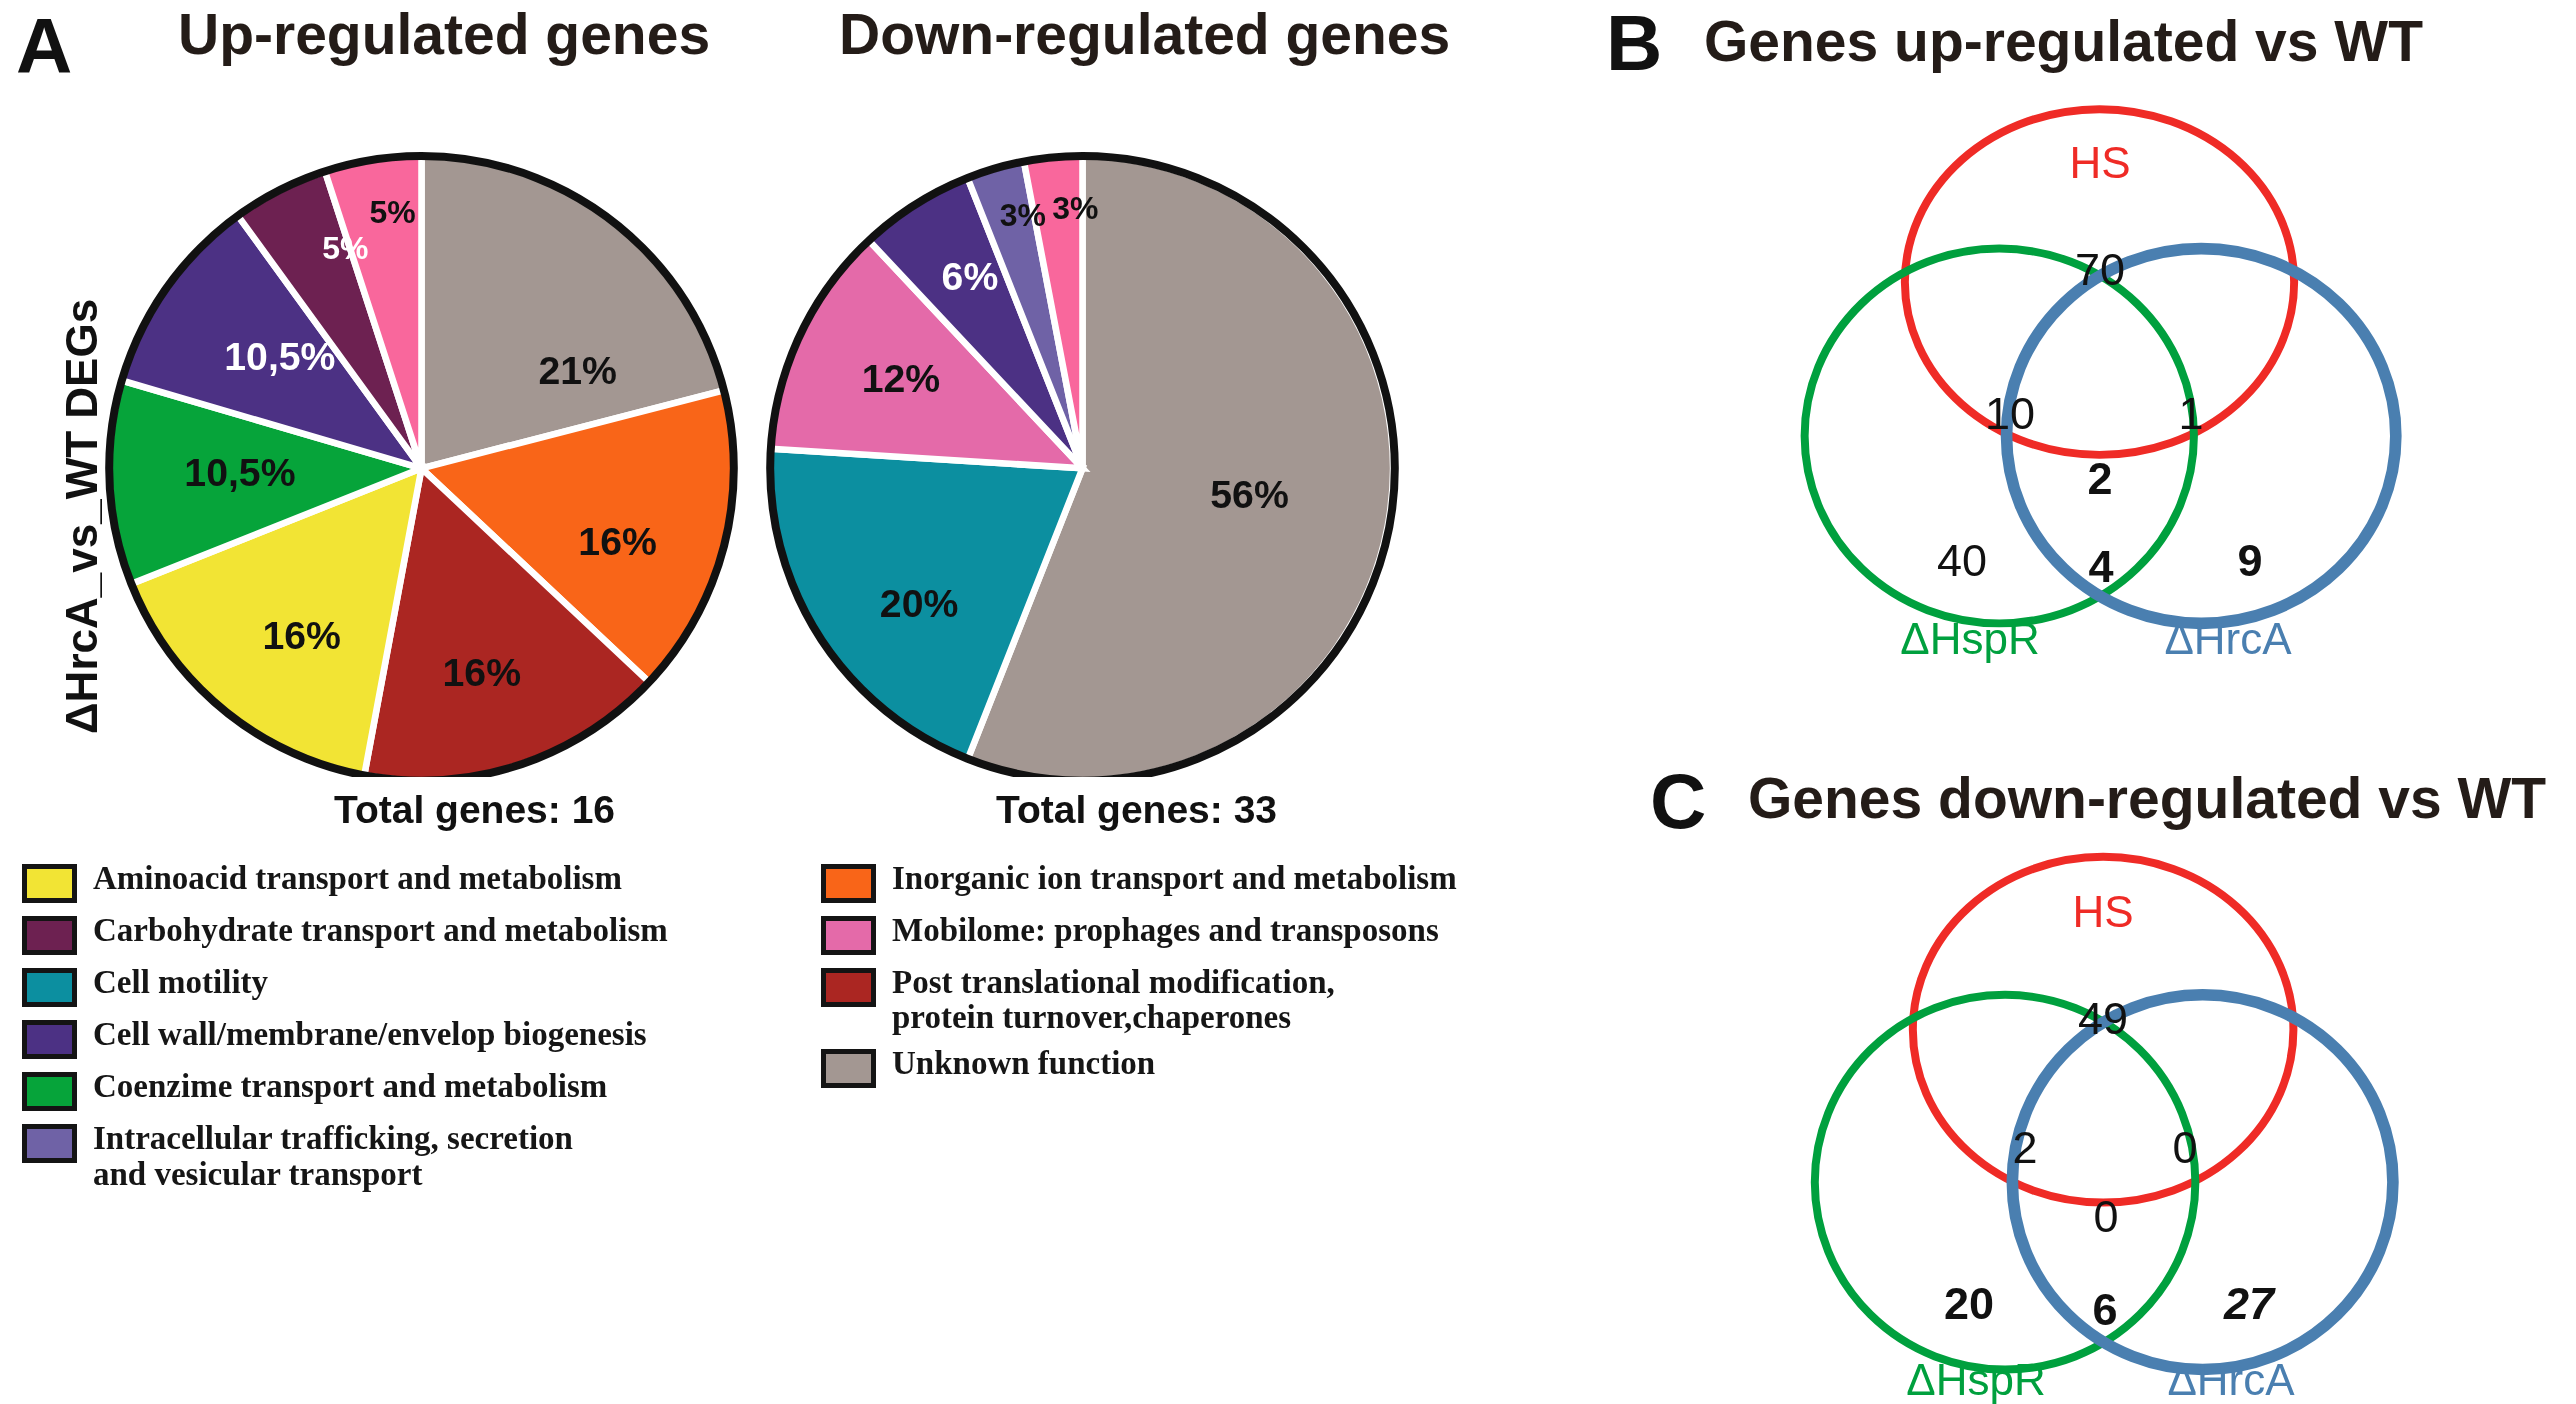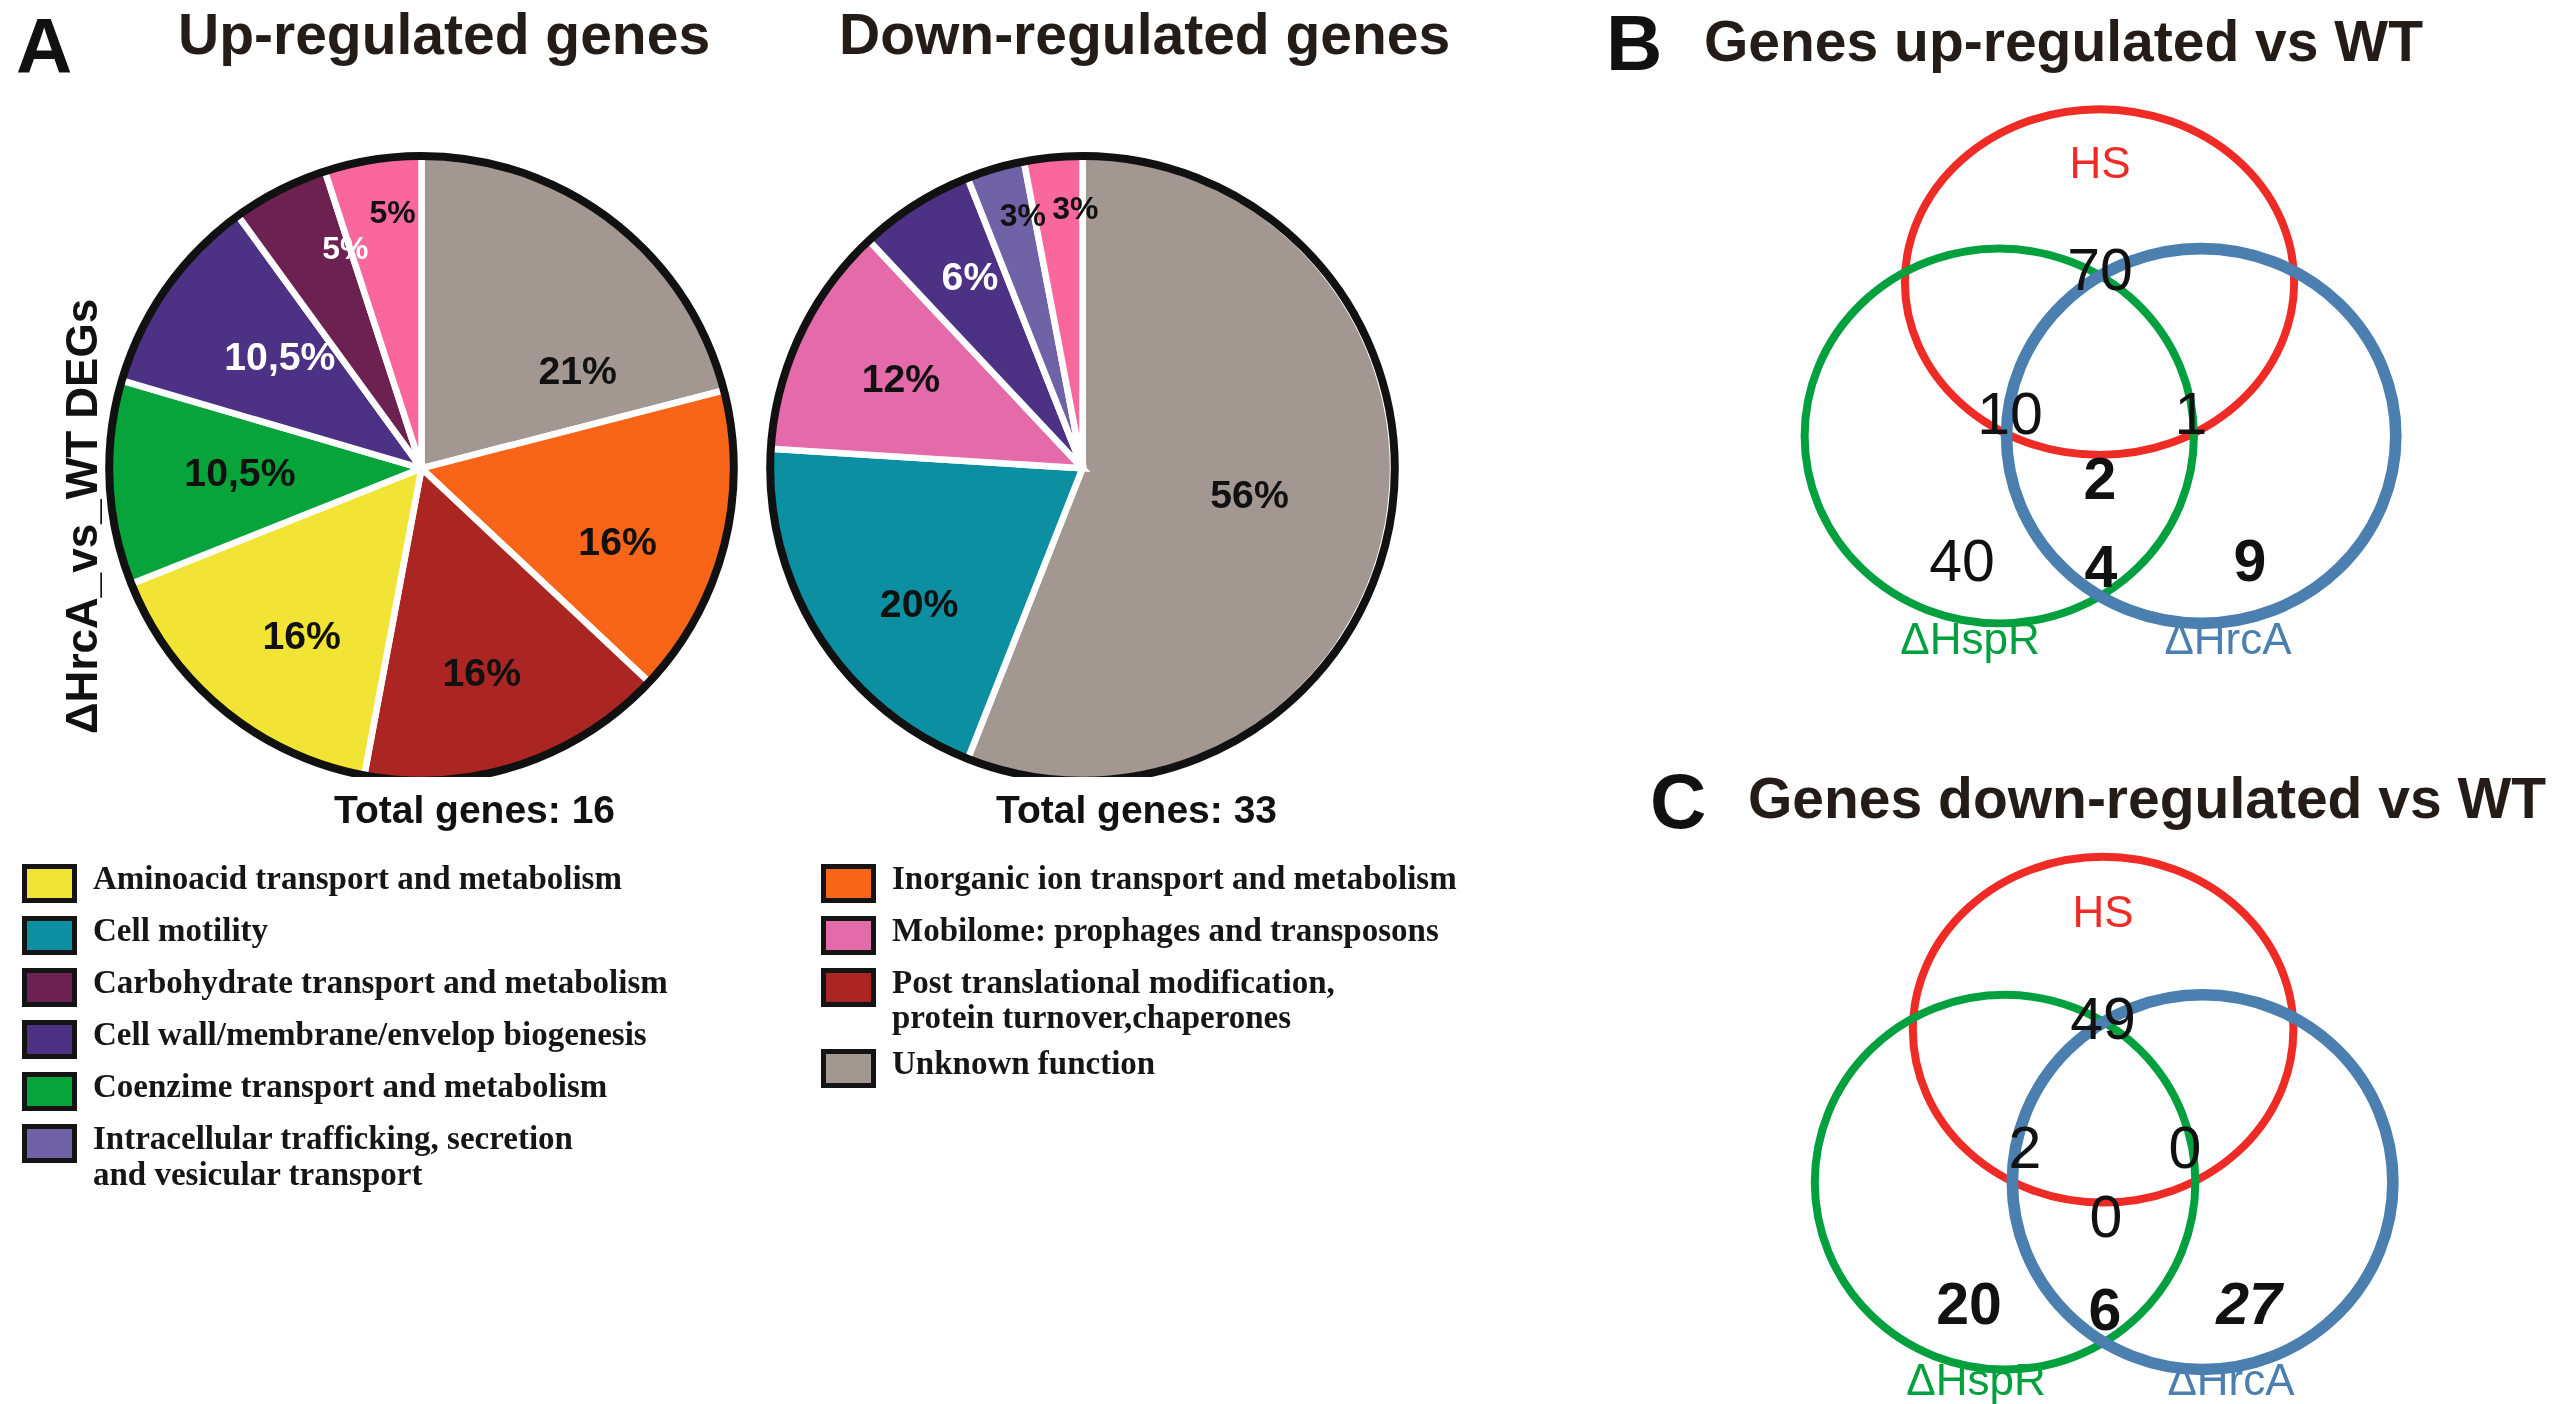--- a/index.html
+++ b/index.html
@@ -11,21 +11,21 @@
         transform-origin:0 0;transform:rotate(-90deg);color:#111;}
   .pie-wrap{position:absolute;}
   .pie-caption{position:absolute;font-weight:bold;font-size:39px;white-space:nowrap;color:#111;}
   .pct{font-weight:bold;font-size:54px;}
   .pct.small{font-size:44px;}
   .legend{position:absolute;font-family:Liberation Serif, serif;}
   .lg-row{display:flex;align-items:flex-start;margin-bottom:10.2px;}
   .sw{width:45px;height:29px;border:5.1px solid #141414;box-sizing:content-box;flex:0 0 auto;margin-top:2.9px;}
   .lg-txt{font-weight:bold;font-size:33px;line-height:1.07;margin-left:16px;color:#161616;}
   .venn{position:absolute;}
-  .venn-num{position:absolute;font-weight:bold;font-size:59px;color:#111;
+  .venn-num{position:absolute;font-weight:bold;font-size:45px;color:#111;
             transform:translate(-50%,-50%);white-space:nowrap;}
   .venn-num.light{font-weight:normal;}
   .venn-lbl{position:absolute;font-weight:normal;font-size:44px;transform:translate(-50%,-50%);white-space:nowrap;}
 </style>
 </head>
 <body>
 
 <div class="panel-letter" style="left:16px;top:7.3px;">A</div>
 
 <div class="ylab" style="left:57px;top:734px;">ΔHrcA_vs_WT DEGs</div>
@@ -93,26 +93,26 @@
   </svg>
 </div>
 <div class="pie-caption" style="left:996px;top:788px;">Total genes: 33</div>
 
 <div class="legend" style="left:22px;top:861px;">
   <div class="lg-row">
     <span class="sw" style="background:#f2e434;"></span>
     <span class="lg-txt">Aminoacid transport and metabolism</span>
   </div>
   <div class="lg-row">
+    <span class="sw" style="background:#6d2151;"></span>
+    <span class="lg-txt">Carbohydrate transport and metabolism</span>
+  </div>
+  <div class="lg-row">
     <span class="sw" style="background:#0c8fa0;"></span>
     <span class="lg-txt">Cell motility</span>
-  </div>
-  <div class="lg-row">
-    <span class="sw" style="background:#6d2151;"></span>
-    <span class="lg-txt">Carbohydrate transport and metabolism</span>
   </div>
   <div class="lg-row">
     <span class="sw" style="background:#4c3184;"></span>
     <span class="lg-txt">Cell wall/membrane/envelop biogenesis</span>
   </div>
   <div class="lg-row">
     <span class="sw" style="background:#06a43a;"></span>
     <span class="lg-txt">Coenzime transport and metabolism</span>
   </div>
   <div class="lg-row">

